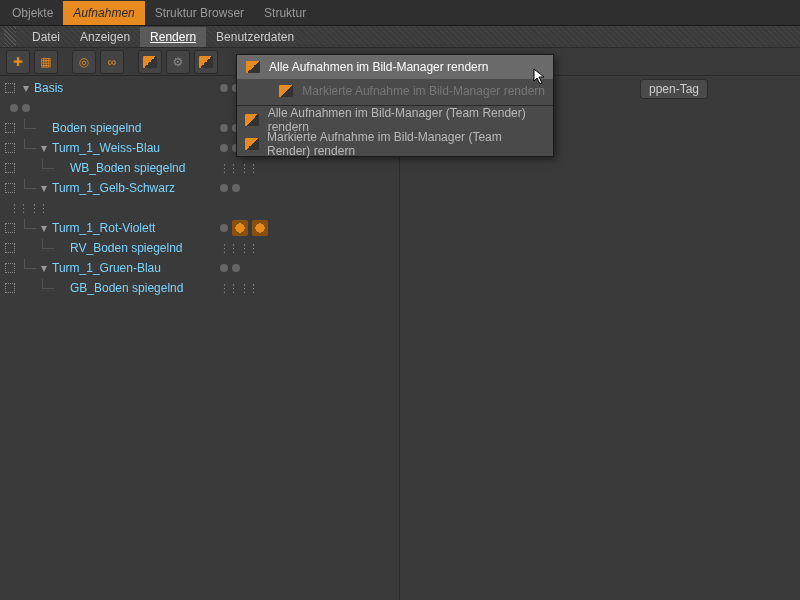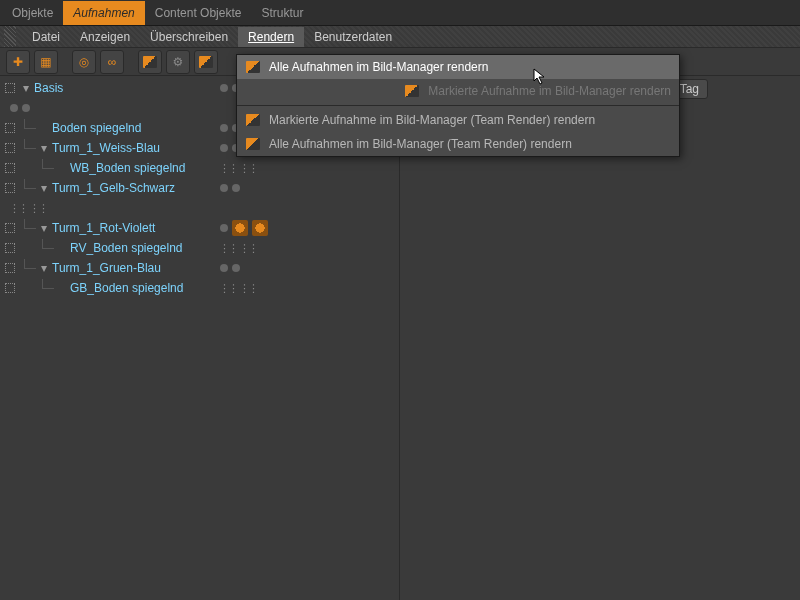--- a/index.html
+++ b/index.html
@@ -146,21 +146,21 @@
 }
 .tag-dots::before {
   content: '⋮⋮';
   color: #888;
   letter-spacing: -2px;
   font-size: 11px;
 }
 .dropdown {
   position: absolute;
   top: 54px; left: 236px;
-  width: 444px;
+  width: 318px;
   background: #4a4a4a;
   border: 1px solid #1a1a1a;
   box-shadow: 2px 2px 8px rgba(0,0,0,0.5);
   z-index: 100;
 }
 .dd-item {
   display: flex; align-items: center;
   height: 24px;
   padding: 0 8px;
   gap: 8px;
@@ -192,30 +192,29 @@
 }
 .ic-orange { color: #e78a1f; }
 svg { display: block; }
 </style>
 </head>
 <body>
 
 <div class="top-tabs" id="top-tabs">
     <div class="top-tab">Objekte</div>
     <div class="top-tab active">Aufnahmen</div>
-    <div class="top-tab">Content Objekte</div>
+    <div class="top-tab">Struktur Browser</div>
     <div class="top-tab">Struktur</div>
   </div>
 
 <div class="menubar">
   <div class="menu-grip"></div>
   <div id="menubar-items" style="display:flex;justify-content:space-between;">
       <div class="menu-item">Datei</div>
       <div class="menu-item">Anzeigen</div>
-      <div class="menu-item">Überschreiben</div>
       <div class="menu-item open">Rendern</div>
       <div class="menu-item">Benutzerdaten</div>
     </div>
 </div>
 
 <div class="toolbar">
   <div class="tool-btn">
       <span class="ic-orange">✚</span>
     </div>
   <div class="tool-btn">
@@ -398,27 +397,27 @@
       <div class="dd-icon">
         <div class="clap-icon"></div>
       </div>
       <span>Markierte Aufnahme im Bild-Manager rendern</span>
     </div>
     <div class="dd-sep"></div>
     <div class="dd-item normal">
       <div class="dd-icon">
         <div class="clap-icon"></div>
       </div>
-      <span>Markierte Aufnahme im Bild-Manager (Team Render) rendern</span>
+      <span>Alle Aufnahmen im Bild-Manager (Team Render) rendern</span>
     </div>
     <div class="dd-item normal">
       <div class="dd-icon">
         <div class="clap-icon"></div>
       </div>
-      <span>Alle Aufnahmen im Bild-Manager (Team Render) rendern</span>
+      <span>Markierte Aufnahme im Bild-Manager (Team Render) rendern</span>
     </div>
   </div>
 
 <div class="cursor">
   <svg viewBox="0 0 14 18">
       <path d="M1 1 L1 13 L4 10 L7 16 L9 15 L6 9 L11 9 Z" fill="#fff" stroke="#000" stroke-width="1"></path>
     </svg>
 </div>
 
 </body></html>

